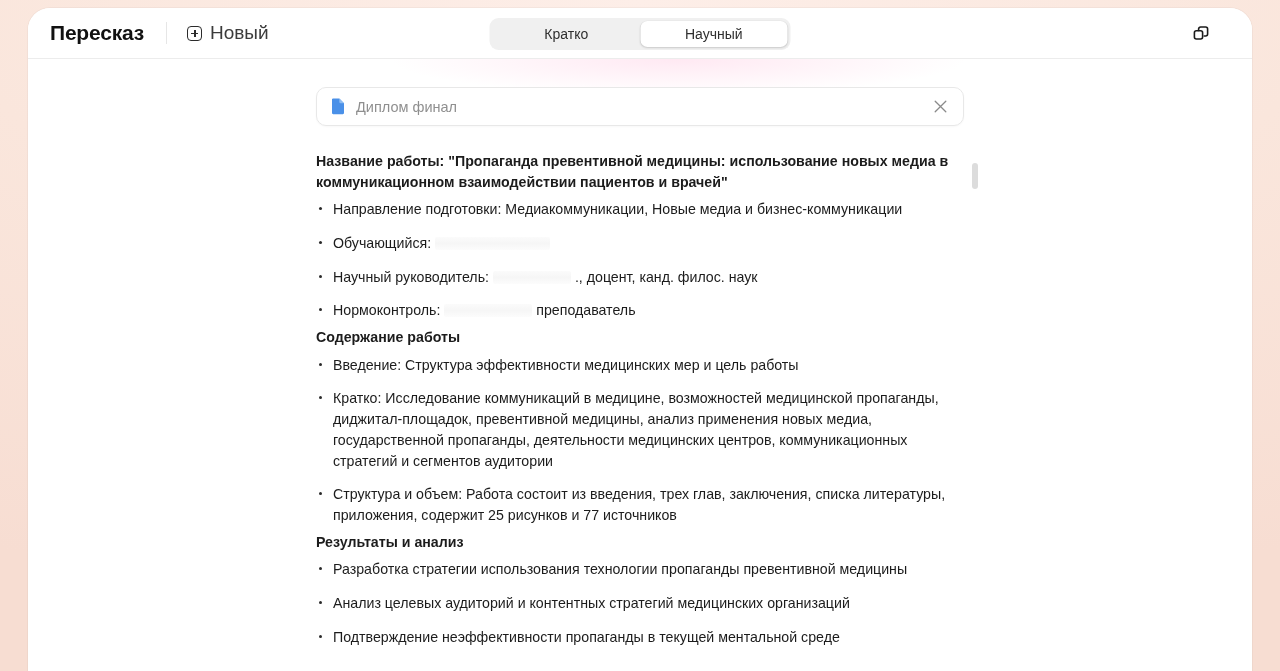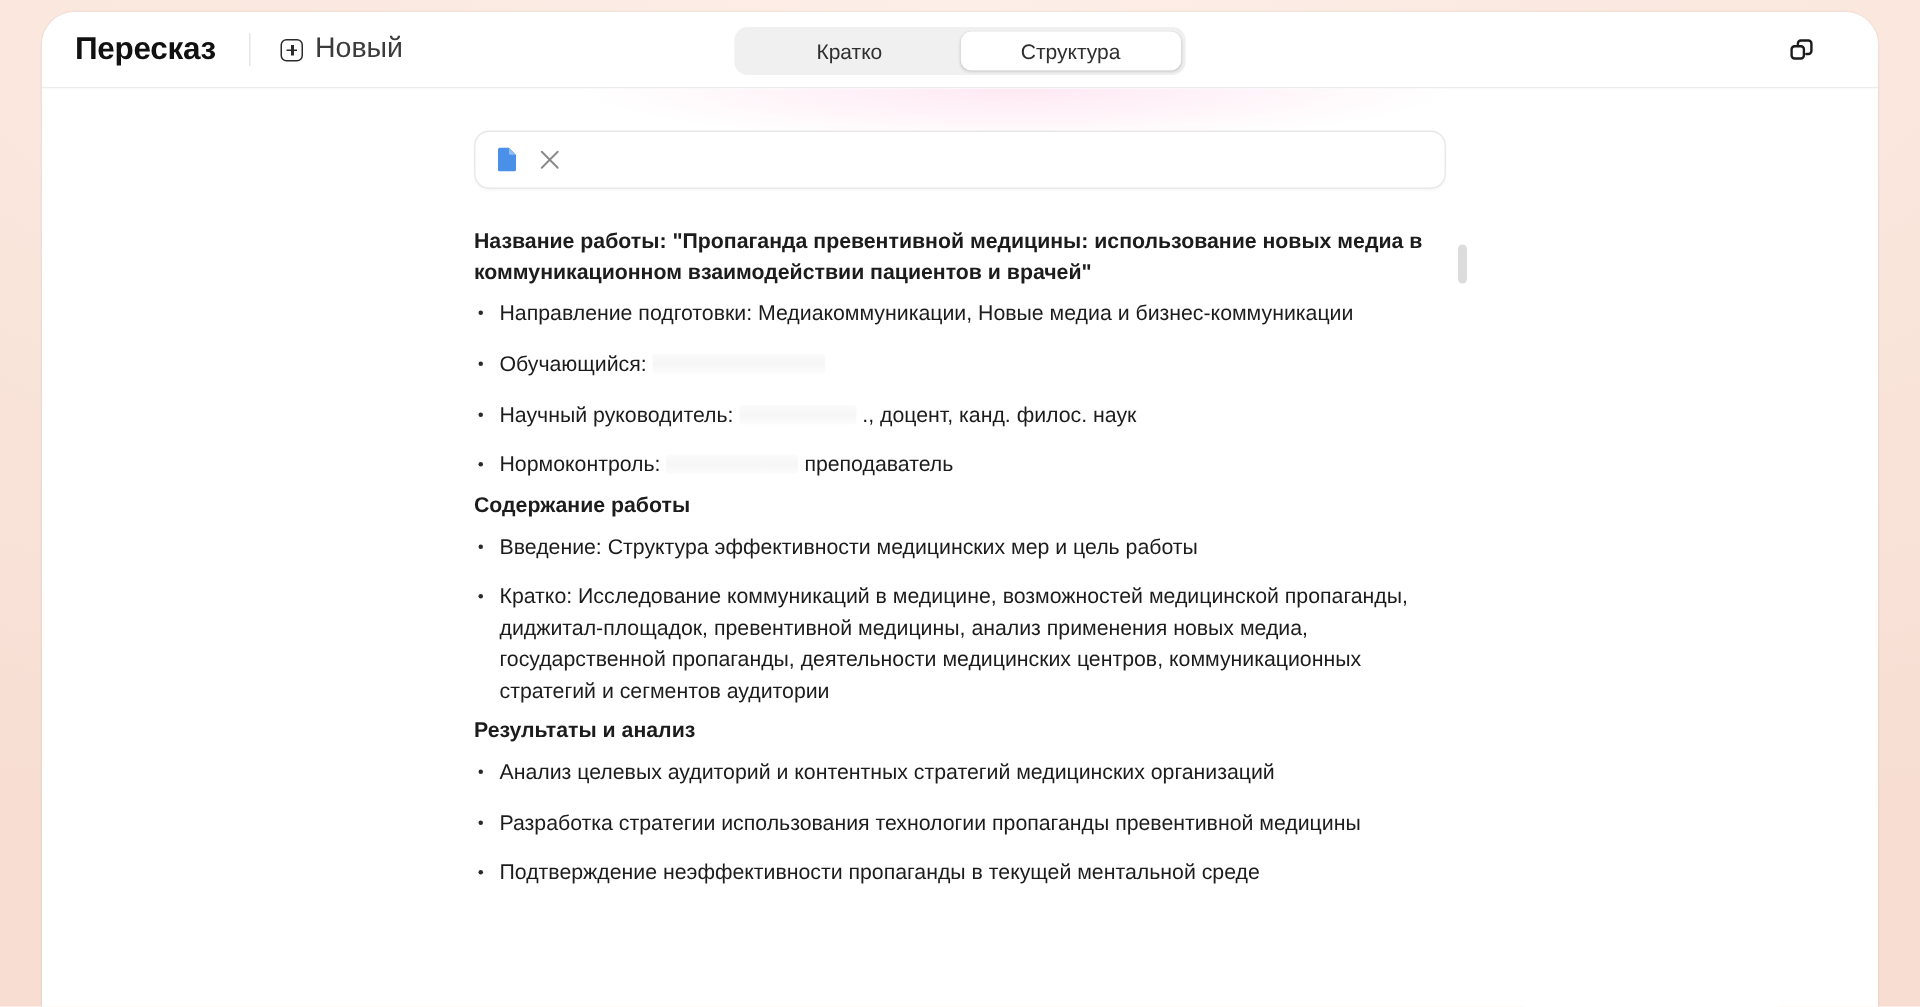--- a/index.html
+++ b/index.html
@@ -251,21 +251,21 @@
     <div class="brand">Пересказ</div>
     <div class="vdiv"></div>
 
     <div class="new-btn">
       <span class="plus-box"></span>
       <span>Новый</span>
     </div>
 
     <div class="segment">
       <div class="seg-item">Кратко</div>
-      <div class="seg-item active">Структура</div>
+      <div class="seg-item active">Научный</div>
     </div>
 
     <div class="header-spacer"></div>
 
     <div class="copy-btn">
       <svg width="17" height="17" viewBox="0 0 17 17">
         <rect x="1.4" y="5.8" width="8.2" height="8.2" rx="2" fill="none" stroke="#1b1b1b" stroke-width="1.6"></rect>
         <path d="M5.6 5.4 V4 a2 2 0 0 1 2-2 h5 a2 2 0 0 1 2 2 v5 a2 2 0 0 1 -2 2 h-1.4" fill="none" stroke="#1b1b1b" stroke-width="1.6" stroke-linecap="round"></path>
       </svg>
     </div>
@@ -276,20 +276,21 @@
 
     <div class="content-col">
 
       <div class="file-field">
         <span class="doc-icon">
           <svg width="14" height="17" viewBox="0 0 14 17">
             <path d="M1 1.6A1.1 1.1 0 0 1 2.1.5h6.2L13 5.2v9.9a1.1 1.1 0 0 1-1.1 1.1H2.1A1.1 1.1 0 0 1 1 15.1z" fill="#4A90E8"></path>
             <path d="M8.3 .5 L13 5.2 H9.4 a1.1 1.1 0 0 1 -1.1 -1.1z" fill="#8FBDF2"></path>
           </svg>
         </span>
+        <span class="file-name">Диплом финал</span>
         <span class="clear-x">
           <svg width="13" height="13" viewBox="0 0 13 13">
             <path d="M1.2 1.2 L11.8 11.8 M11.8 1.2 L1.2 11.8" stroke="#8a8a8a" stroke-width="1.3" stroke-linecap="round"></path>
           </svg>
         </span>
       </div>
 
       <div class="doc">
 
         <div class="scrolltrack">
@@ -313,26 +314,27 @@
             <span>Нормоконтроль:</span>
             <span class="redact" style="width:88px"></span>
             <span>преподаватель</span>
           </li>
         </ul>
 
         <h3 class="spaced">Содержание работы</h3>
         <ul class="bullets">
           <li>Введение: Структура эффективности медицинских мер и цель работы</li>
           <li>Кратко: Исследование коммуникаций в медицине, возможностей медицинской пропаганды, диджитал-площадок, превентивной медицины, анализ применения новых медиа, государственной пропаганды, деятельности медицинских центров, коммуникационных стратегий и сегментов аудитории</li>
+          <li>Структура и объем: Работа состоит из введения, трех глав, заключения, списка литературы, приложения, содержит 25 рисунков и 77 источников</li>
         </ul>
 
         <h3 class="spaced">Результаты и анализ</h3>
         <ul class="bullets">
+          <li>Разработка стратегии использования технологии пропаганды превентивной медицины</li>
           <li>Анализ целевых аудиторий и контентных стратегий медицинских организаций</li>
-          <li>Разработка стратегии использования технологии пропаганды превентивной медицины</li>
           <li>Подтверждение неэффективности пропаганды в текущей ментальной среде</li>
 
         </ul>
 
       </div>
     </div>
   </div>
 </div>
 
 </body></html>

